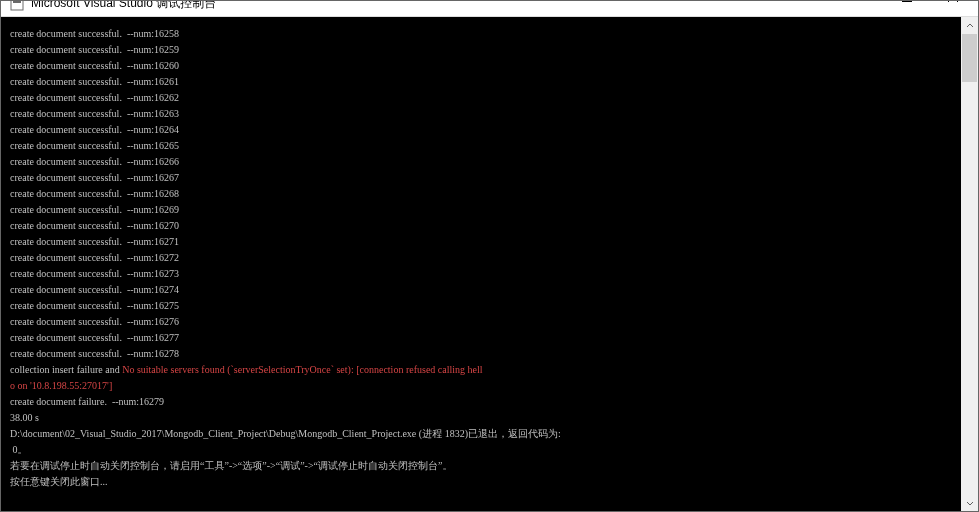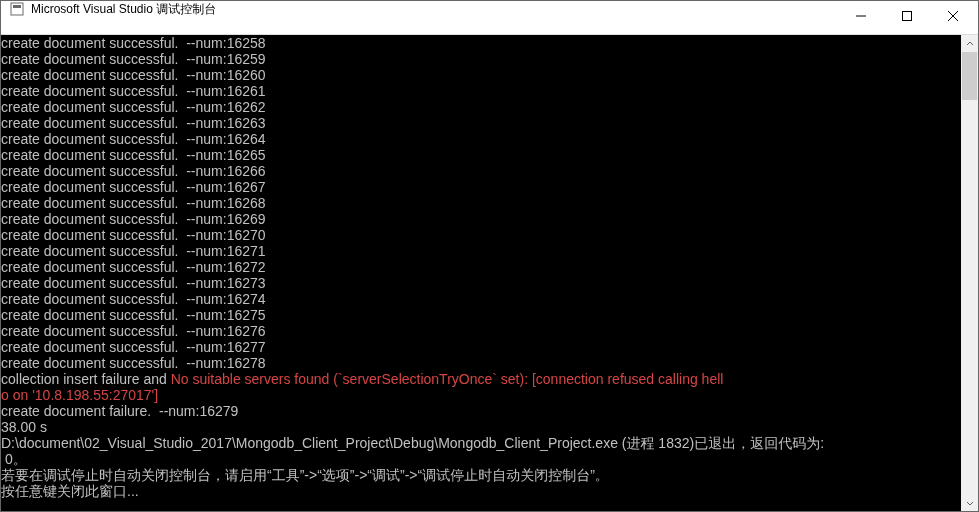--- a/index.html
+++ b/index.html
@@ -8,23 +8,23 @@
     background: #fff;
     width: 979px;
     height: 512px;
     overflow: hidden;
     display: flex;
     flex-direction: column;
     border: 1px solid #666;
   }
   .titlebar {
     background: #fff;
-    height: 34px;
+    height: 16px;
     display: flex;
-    align-items: flex-start;
+    align-items: flex-end;
     padding: 0 2px 4px 8px;
     border-bottom: 1px solid #ddd;
     flex: 0 0 auto;
   }
   .app-icon {
     width: 16px;
     height: 16px;
     margin-right: 6px;
     display: inline-flex;
     align-items: center;
@@ -53,24 +53,24 @@
   .console-wrap {
     flex: 1;
     display: flex;
     background: #000;
     min-height: 0;
   }
   .console {
     flex: 1;
     background: #000;
     color: #c0c0c0;
-    font-family: Liberation Sans, sans-serif;
-    font-size: 14px;
+    font-family: Liberation Serif, serif;
+    font-size: 10px;
     line-height: 16px;
-    padding: 0;
+    padding: 9px;
     overflow: hidden;
     white-space: pre;
   }
   .scrollbar {
     width: 17px;
     background: #f0f0f0;
     display: flex;
     flex-direction: column;
   }
   .sb-btn {

